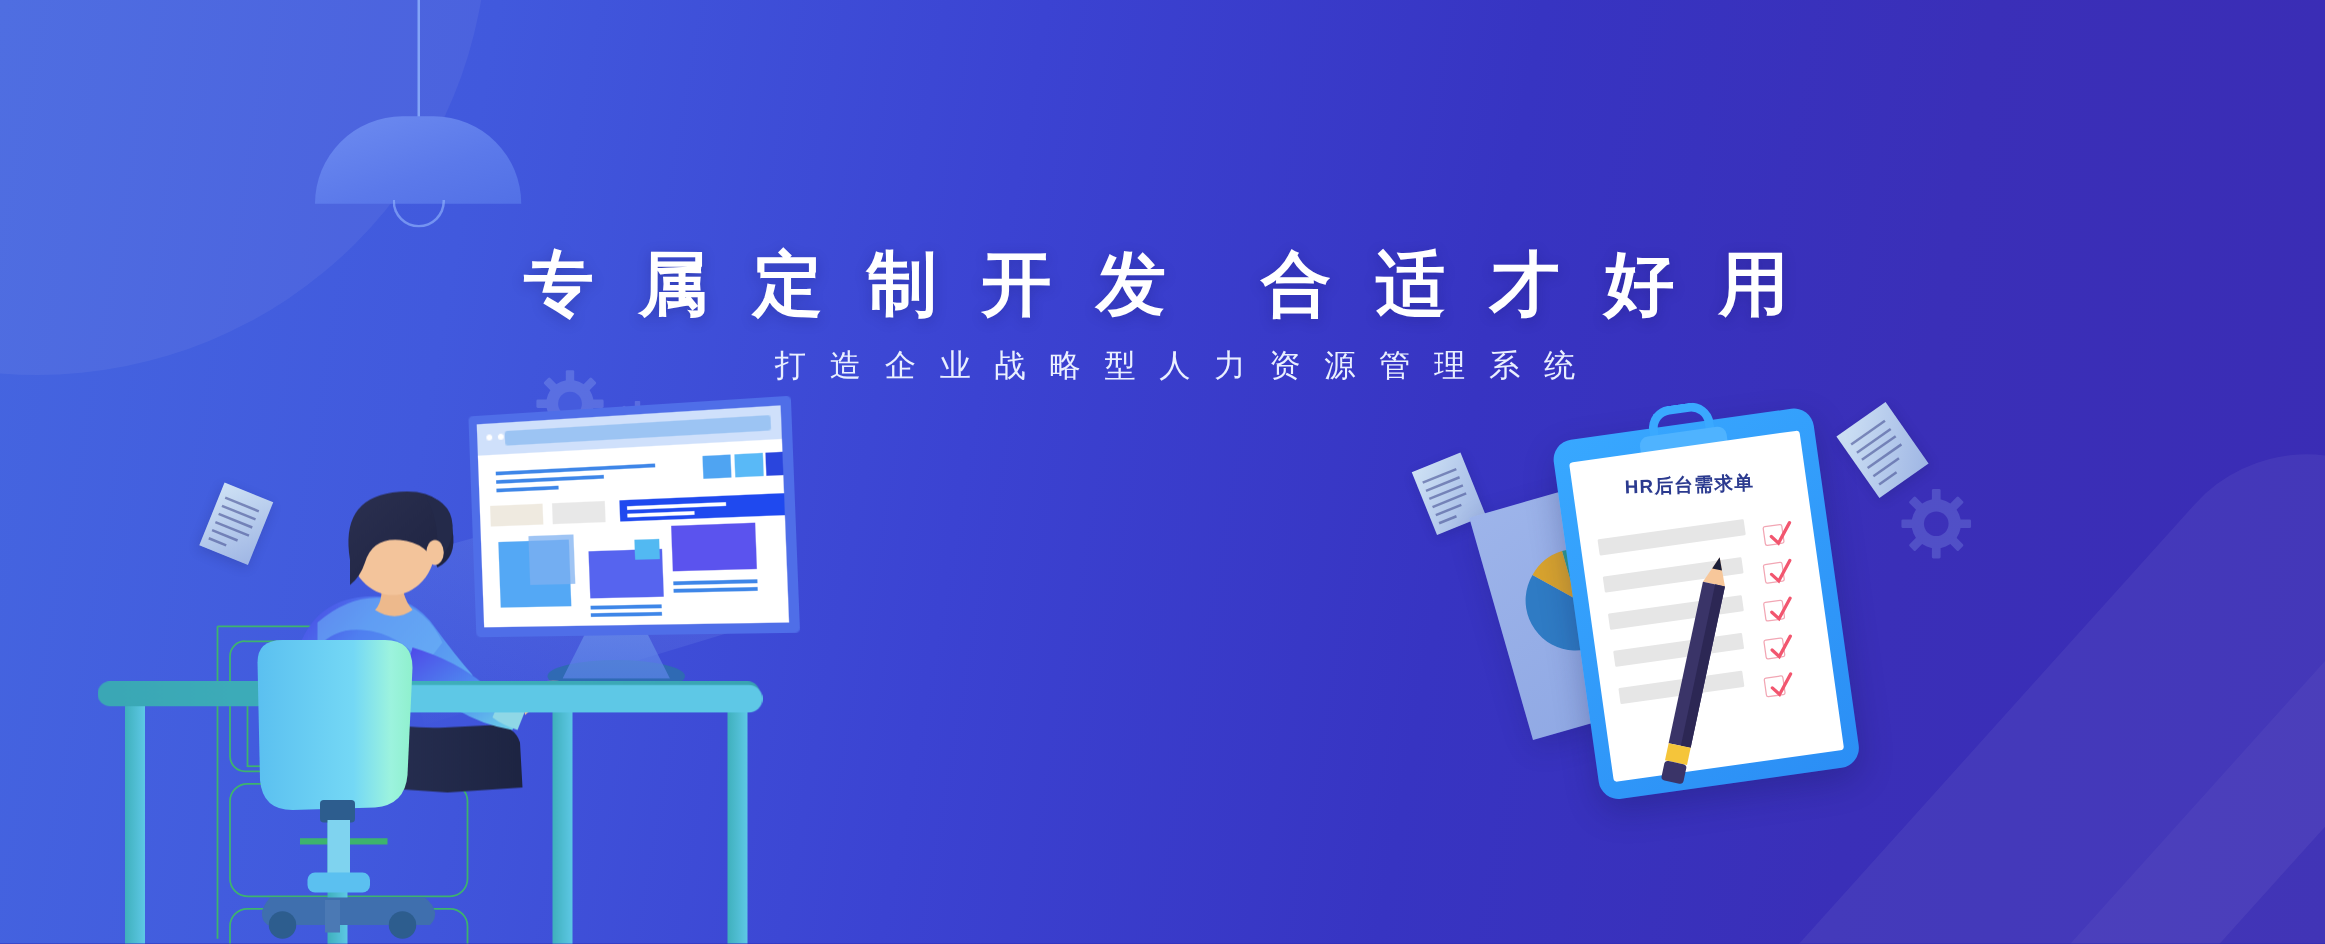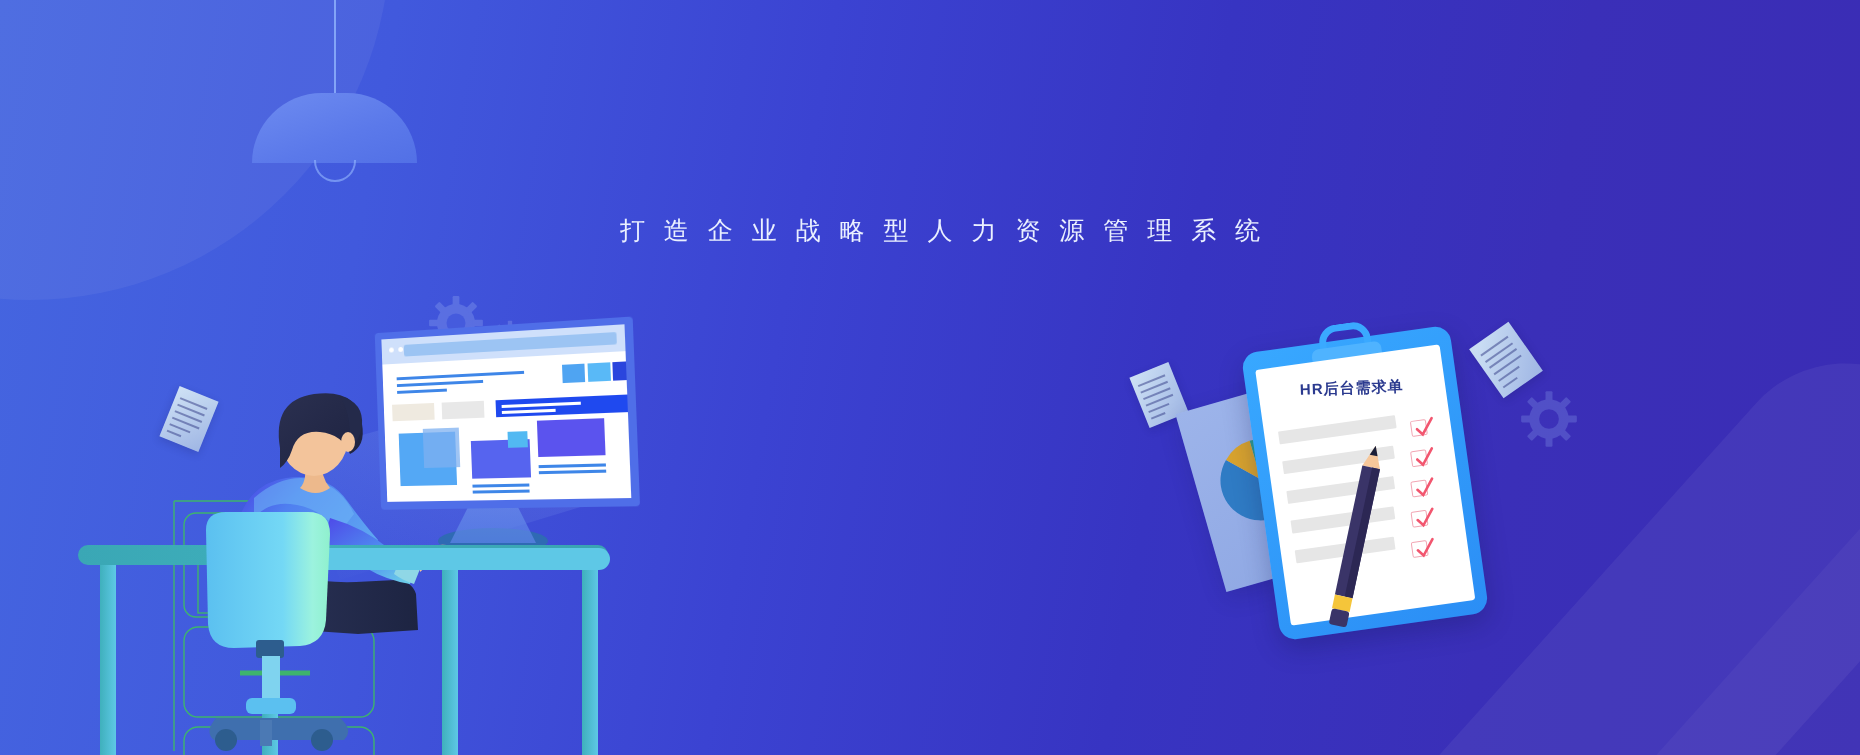--- a/index.html
+++ b/index.html
@@ -451,16 +451,17 @@
             <rect x="12" y="22" width="8" height="132" fill="#2c2754"></rect>
             <rect x="2" y="154" width="18" height="14" fill="#f5c53a"></rect>
             <rect x="2" y="168" width="18" height="16" rx="3" fill="#3a3468"></rect>
           </svg>
         </div>
       </div>
     </div>
   </div>
 
   <div class="copy">
+    <h1 class="title">专 属 定 制 开 发　合 适 才 好 用</h1>
     <p class="subtitle">打 造 企 业 战 略 型 人 力 资 源 管 理 系 统</p>
   </div>
 
 </div>
 
 </body></html>

